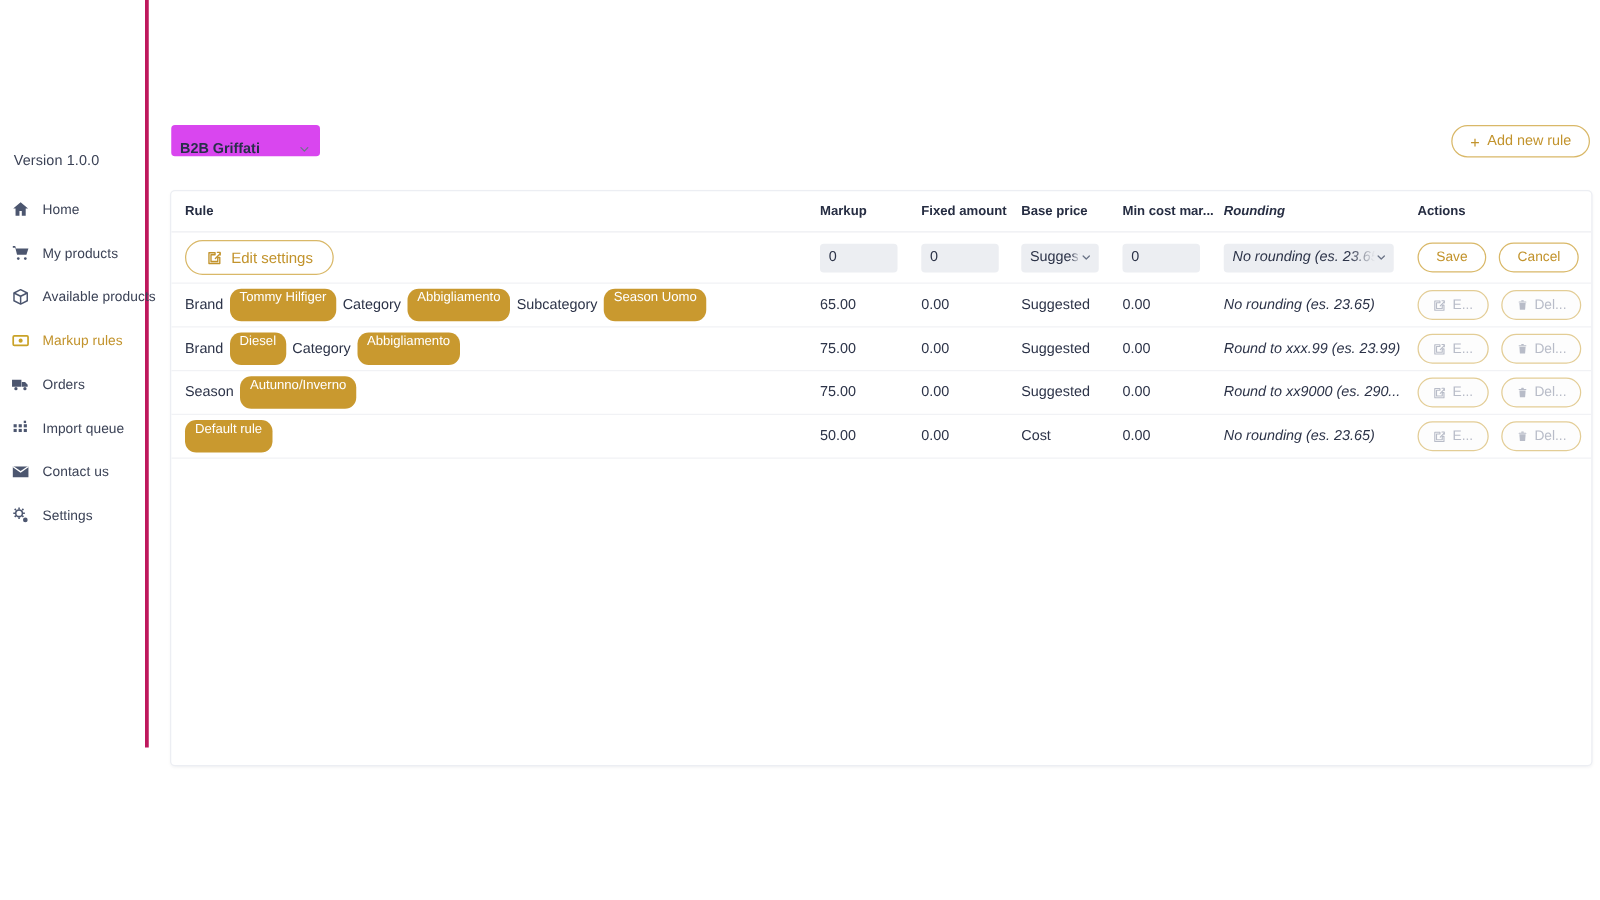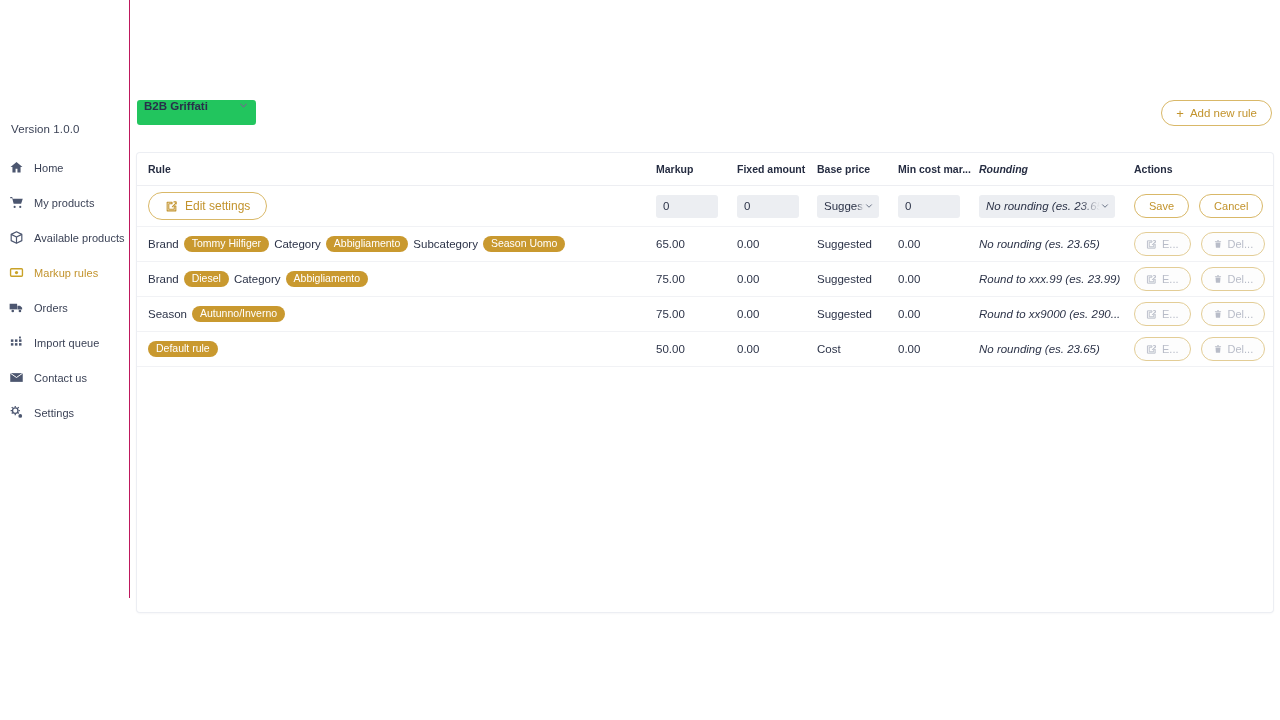--- a/index.html
+++ b/index.html
@@ -10,22 +10,22 @@
     font-family: "Liberation Sans", sans-serif;
     overflow: hidden;
   }
 
   #app { position: relative; width: 1280px; height: 720px; }
 
   
   #sidebar {
     position: absolute;
     left: 0; top: 0;
-    width: 130px; height: 598px;
-    border-right: 1px solid #be185d;
+    width: 119px; height: 598px;
+    border-right: 3px solid #be185d;
     background: #ffffff;
   }
   .version {
     position: absolute;
     left: 11px; top: 123px;
     font-size: 11.5px;
     color: #3b4256;
     letter-spacing: .1px;
   }
   .nav { position: absolute; left: 0; top: 150px; width: 129px; }
@@ -51,23 +51,23 @@
     white-space: nowrap;
   }
   .nav-item.active .nav-ico { color: #c9a227; }
   .nav-item.active .nav-label { color: #c2932c; text-align: center; }
 
   
   #org-select {
     position: absolute;
     left: 137px; top: 100px;
     width: 119px; height: 25px;
-    background: #22c55e;
+    background: #d946ef;
     border-radius: 3px;
-    display: flex; align-items: flex-start;
+    display: flex; align-items: flex-end;
     padding: 0 7px;
     cursor: pointer;
   }
   #org-select .org-label {
     font-size: 11.5px; color: #28304a; font-weight: bold;
     flex: 1; white-space: nowrap;
   }
   .chev { color: #6b7487; display:flex; align-items:center; }
 
   #add-rule {
@@ -139,21 +139,21 @@
   }
 
   
   .ruledesc { display: flex; align-items: center; flex-wrap: nowrap; gap: 5px; }
   .ruledesc .kw { font-size: 11.5px; color: #2c3348; white-space: nowrap; }
   .tag {
     background: #c9992f;
     color: #ffffff;
     font-size: 10.5px;
     border-radius: 9px;
-    padding: 2px 8px 3px;
+    padding: 2px 8px 14px;
     white-space: nowrap;
     line-height: 1;
   }
 
   
   .inp {
     width: 62px; height: 23px;
     background: #eceef2;
     border: none; border-radius: 3px;
     font-family: "Liberation Sans", sans-serif;

